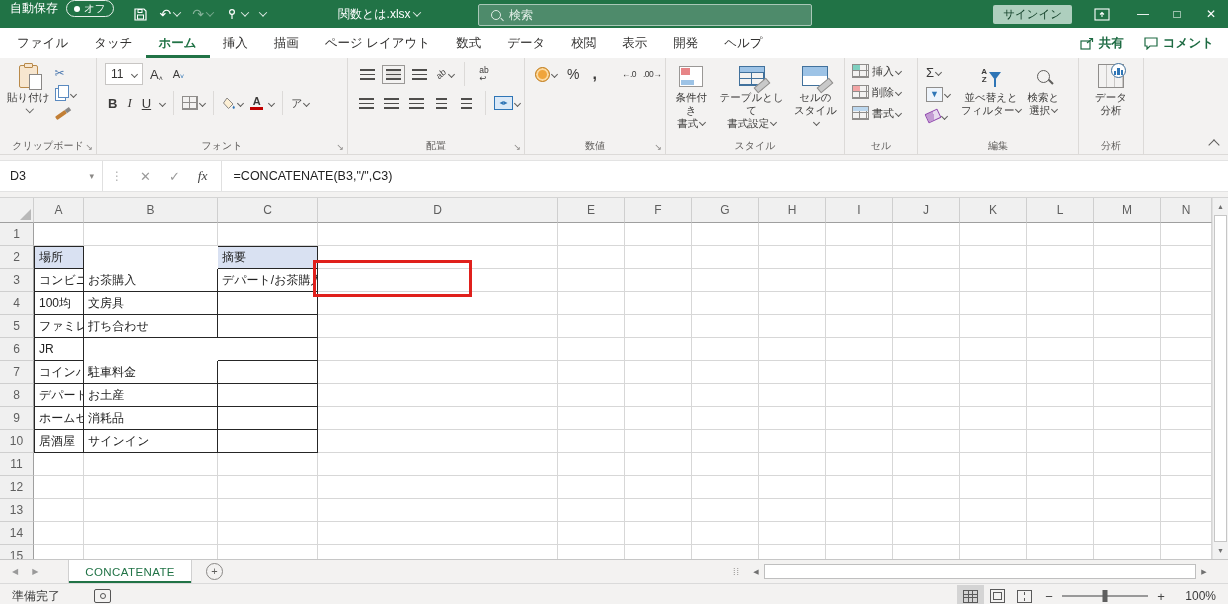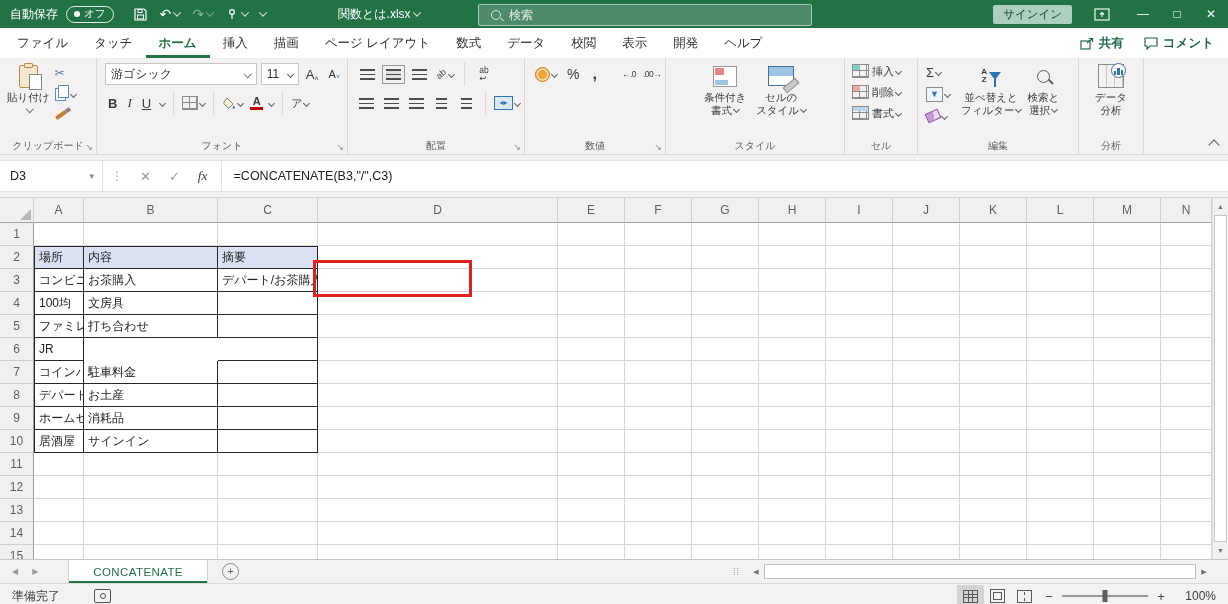--- a/index.html
+++ b/index.html
@@ -1,21 +1,21 @@
 <!DOCTYPE html>
 <html><head>
 <meta charset="utf-8">
 <style>
   html,body{margin:0;padding:0;}
   body{width:1228px;height:604px;overflow:hidden;font-family:"Liberation Sans","DejaVu Sans",sans-serif;
        -webkit-font-smoothing:antialiased;background:#fff;}
   .app{position:relative;width:1228px;height:604px;display:flex;flex-direction:column;}
 
   
-  .tbar{height:28px;background:#217346;display:flex;align-items:center;color:#fff;font-size:12px;flex:0 0 auto;position:relative;}
+  .tbar{height:28px;background:#217346;display:flex;color:#fff;font-size:12px;flex:0 0 auto;position:relative;}
   .tbar .autosave{margin-left:10px;}
   .toggle{display:flex;align-items:center;gap:4px;border:1px solid #e6efe9;border-radius:9px;height:15px;padding:0 7px;margin-left:8px;}
   .toggle .knob{width:6px;height:6px;border-radius:50%;background:#fff;}
   .toggle .tlabel{font-size:10.5px;}
   .qat{display:flex;align-items:center;margin-left:14px;gap:2px;}
   .qbtn{display:flex;align-items:center;padding:0 5px;height:22px;}
   .dim{opacity:.45;}
   .chevw{display:inline-block;width:5px;height:5px;border-right:1.2px solid #dfeae4;border-bottom:1.2px solid #dfeae4;transform:rotate(45deg) translate(-1px,-1px);margin-left:3px;}
   .fname{position:absolute;left:338px;top:0;height:28px;display:flex;align-items:center;font-size:12px;}
   .searchbox{position:absolute;left:478px;top:4px;width:332px;height:20px;background:#4e8b6b;border:1px solid #a9c7b7;border-radius:2px;display:flex;align-items:center;color:#e4efe9;font-size:12px;}
@@ -128,21 +128,21 @@
   .redbox{position:absolute;left:313px;top:62px;width:159px;height:37px;border:3px solid #e0201c;box-sizing:border-box;pointer-events:none;}
   .vscroll{position:absolute;right:0;top:0;width:16px;height:361px;background:#f1f1f1;border-left:1px solid #e0e0e0;box-sizing:border-box;}
   .varr{height:17px;display:flex;align-items:center;justify-content:center;font-size:7px;color:#707070;}
   .vthumb{position:absolute;left:1px;right:1px;top:17px;bottom:17px;background:#fff;border:1px solid #c6c6c6;box-sizing:border-box;}
   .varr.dn{position:absolute;bottom:0;left:0;right:0;}
 
   
   .sheetbar{height:23px;background:#f3f2f1;border-top:1px solid #c6c6c6;display:flex;align-items:center;position:relative;flex:0 0 auto;}
   .snav{display:flex;gap:14px;margin-left:12px;color:#9a9a9a;font-size:8px;}
   .sheettab{margin-left:30px;height:100%;background:#fff;border-left:1px solid #d0d0d0;border-right:1px solid #d0d0d0;color:#217346;
-      padding:0 24px;display:flex;align-items:center;font-size:11.5px;letter-spacing:.4px;position:relative;box-sizing:border-box;text-align:center;}
+      padding:0 16px;display:flex;align-items:center;font-size:11.5px;letter-spacing:.4px;position:relative;box-sizing:border-box;text-align:center;}
   .sheettab::after{content:"";position:absolute;left:0;right:0;bottom:0;height:2px;background:#217346;}
   .addsheet{width:15px;height:15px;border:1px solid #8a8886;border-radius:50%;margin-left:14px;display:flex;align-items:center;justify-content:center;color:#5f5e5c;font-size:11px;line-height:11px;}
   .hscroll{position:absolute;left:733px;right:16px;top:2px;bottom:2px;display:flex;align-items:center;}
   .hdots{color:#8a8886;font-size:9px;letter-spacing:1px;margin-right:8px;}
   .harr{width:16px;display:flex;align-items:center;justify-content:center;color:#707070;font-size:7px;}
   .hthumb{flex:1;height:15px;background:#fff;border:1px solid #bfbfbf;box-sizing:border-box;}
 
   
   .statusbar{height:24px;background:#f3f2f1;border-top:1px solid #dadada;display:flex;align-items:center;font-size:12px;color:#3a3a3a;flex:0 0 auto;}
   .sready{margin-left:12px;}
@@ -279,24 +279,20 @@
             </div>
         </div>
       </div>
       <div class="grp-label">クリップボード</div>
       <div class="launch">↘</div>
     </div>
 
     <div class="grp" style="width:250px;">
       <div class="gbody rows2" style="padding-left:8px;">
         <div class="rrow">
-          <div class="selbox" style="width:152px;">
-            <span class="sval">游ゴシック</span>
-            <span class="chev"></span>
-          </div>
           <div class="selbox" style="width:38px;">
             <span class="sval">11</span>
             <span class="chev chevt"></span>
           </div>
           <span class="fbtn">
               <span>A</span>
               <sup style="font-size:7px;">˄</sup>
             </span>
           <span class="fbtn" style="font-size:11px;">
               <span>A</span>
@@ -404,20 +400,29 @@
     </div>
 
     <div class="grp" style="width:178px;">
       <div class="gbody" style="justify-content:center;gap:4px;">
         <div class="bigbtn">
           <span class="bicon">
               <span class="condico"></span>
             </span>
           <span>条件付き</span>
           <span><span>書式</span><span class="chev chevt"></span></span>
+        </div>
+        <div class="bigbtn">
+          <span class="bicon">
+              <span class="tblico">
+                <span class="brush"></span>
+              </span>
+            </span>
+          <span>テーブルとして</span>
+          <span><span>書式設定</span><span class="chev chevt"></span></span>
         </div>
         <div class="bigbtn">
           <span class="bicon">
               <span class="cellico">
                 <span class="brush"></span>
               </span>
             </span>
           <span>セルの</span>
           <span><span>スタイル</span><span class="chev chevt"></span></span>
         </div>
@@ -539,21 +544,20 @@
         <div class="g-cell" style="left: 692px; top: 25px; width: 67px; height: 23px;"></div>
         <div class="g-cell" style="left: 759px; top: 25px; width: 67px; height: 23px;"></div>
         <div class="g-cell" style="left: 826px; top: 25px; width: 67px; height: 23px;"></div>
         <div class="g-cell" style="left: 893px; top: 25px; width: 67px; height: 23px;"></div>
         <div class="g-cell" style="left: 960px; top: 25px; width: 67px; height: 23px;"></div>
         <div class="g-cell" style="left: 1027px; top: 25px; width: 67px; height: 23px;"></div>
         <div class="g-cell" style="left: 1094px; top: 25px; width: 67px; height: 23px;"></div>
         <div class="g-cell" style="left: 1161px; top: 25px; width: 51px; height: 23px;"></div>
         <div class="g-rnum" style="top: 48px; height: 23px;">2</div>
         <div class="g-cell tb tl tt thead" style="left: 34px; top: 48px; width: 50px; height: 23px;">場所</div>
-        <div class="g-cell tb tt thead" style="left: 84px; top: 48px; width: 134px; height: 23px;">内容</div>
         <div class="g-cell tb tt thead" style="left: 218px; top: 48px; width: 100px; height: 23px;">摘要</div>
         <div class="g-cell" style="left: 318px; top: 48px; width: 240px; height: 23px;"></div>
         <div class="g-cell" style="left: 558px; top: 48px; width: 67px; height: 23px;"></div>
         <div class="g-cell" style="left: 625px; top: 48px; width: 67px; height: 23px;"></div>
         <div class="g-cell" style="left: 692px; top: 48px; width: 67px; height: 23px;"></div>
         <div class="g-cell" style="left: 759px; top: 48px; width: 67px; height: 23px;"></div>
         <div class="g-cell" style="left: 826px; top: 48px; width: 67px; height: 23px;"></div>
         <div class="g-cell" style="left: 893px; top: 48px; width: 67px; height: 23px;"></div>
         <div class="g-cell" style="left: 960px; top: 48px; width: 67px; height: 23px;"></div>
         <div class="g-cell" style="left: 1027px; top: 48px; width: 67px; height: 23px;"></div>

